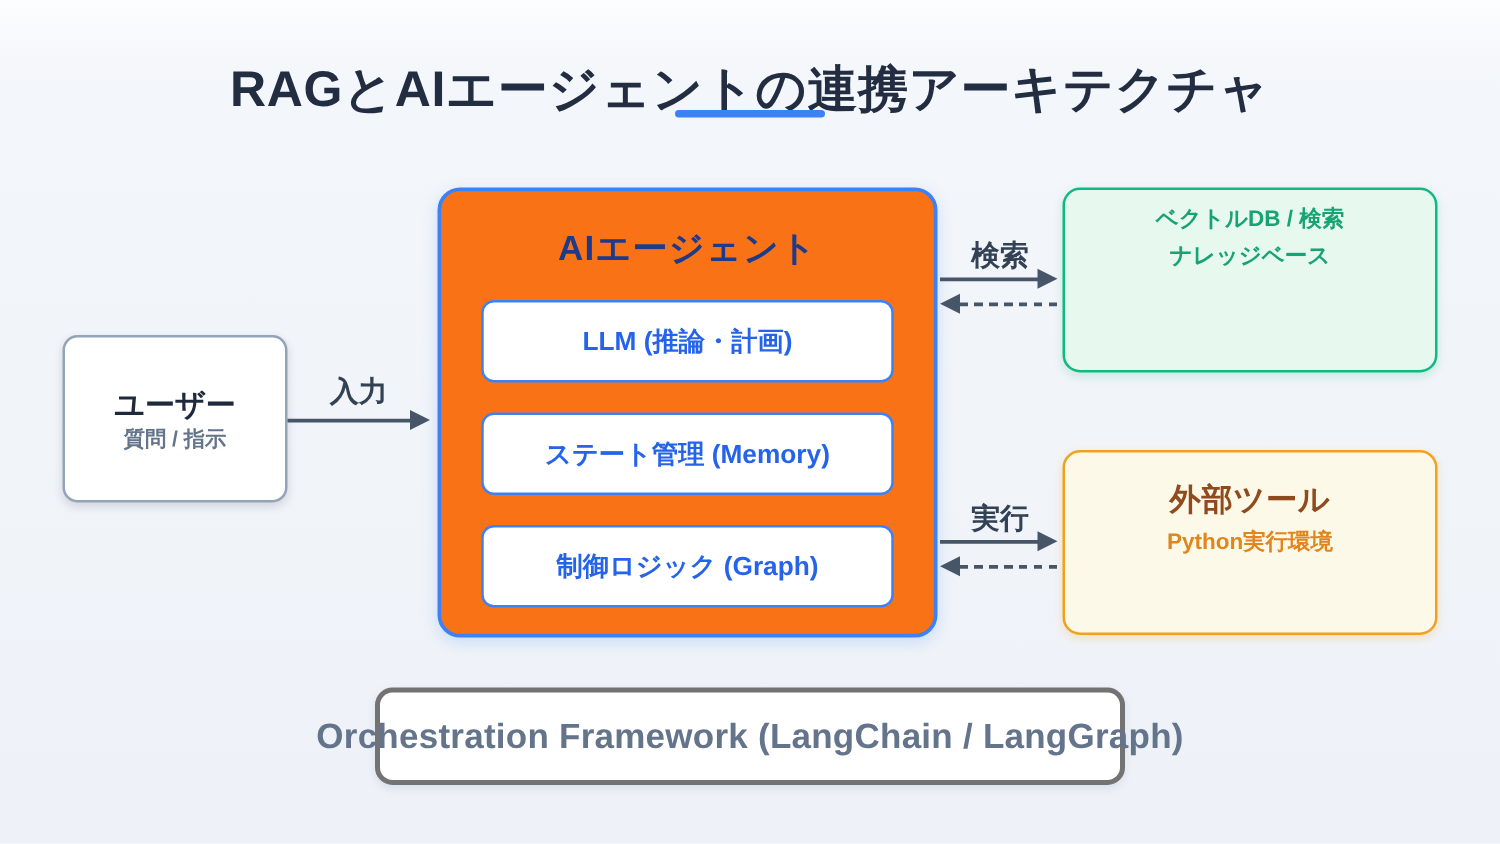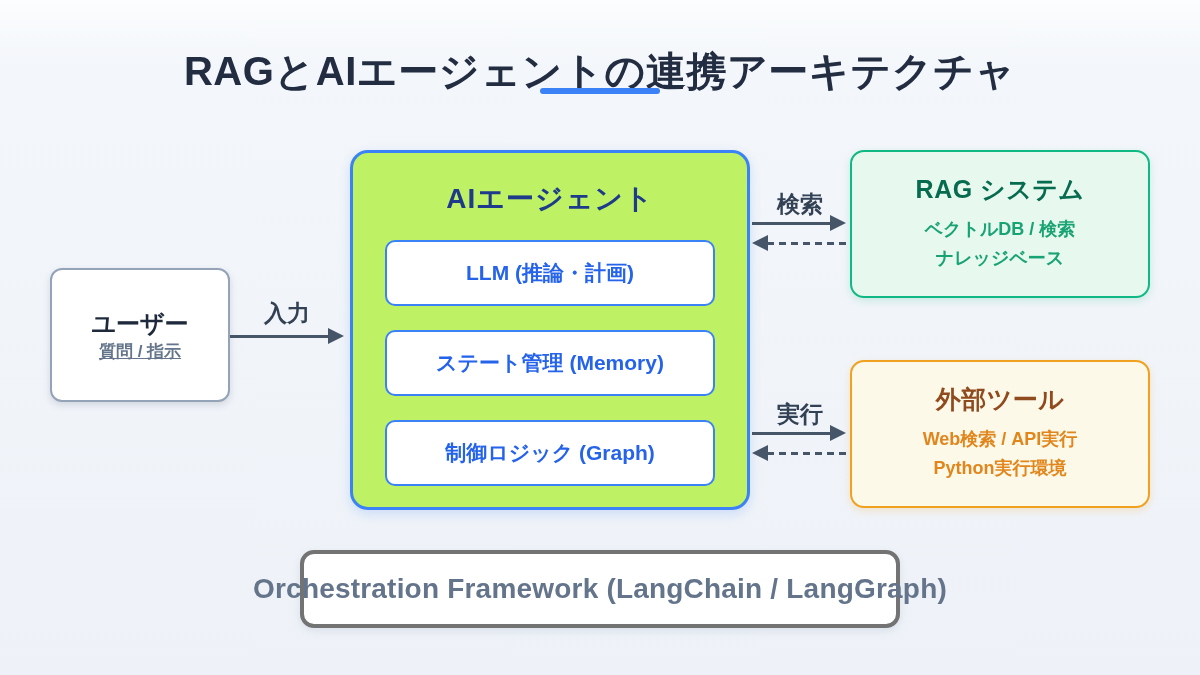--- a/index.html
+++ b/index.html
@@ -22,26 +22,26 @@
   }
 
   
   .user-box{
     position:absolute;left:50px;top:268px;width:180px;height:134px;box-sizing:border-box;
     background:#ffffff;border:2px solid #94a3b8;border-radius:12px;
     box-shadow:0 3px 7px rgba(71,85,105,.18);
     display:flex;flex-direction:column;align-items:center;justify-content:center;
   }
   .user-title{font-size:24px;font-weight:800;color:#1e293b;}
-  .user-sub{font-size:17px;font-weight:600;color:#64748b;white-space:nowrap;text-decoration:underline;}
+  .user-sub{font-size:17px;font-weight:600;color:#64748b;white-space:nowrap;}
 
   
   .agent-box{
     position:absolute;left:350px;top:150px;width:400px;height:360px;box-sizing:border-box;
-    background:#bef264;border:3px solid #3b82f6;border-radius:18px;
+    background:#f97316;border:3px solid #3b82f6;border-radius:18px;
     box-shadow:0 4px 12px rgba(59,130,246,.20);
   }
   .agent-title{
     position:absolute;left:0;top:27px;width:100%;text-align:center;
     font-size:28px;font-weight:800;color:#1e3a8a;letter-spacing:1px;white-space:nowrap;
   }
   .agent-comp{
     position:absolute;left:32px;width:330px;height:66px;box-sizing:border-box;
     background:#ffffff;border:2px solid #3b82f6;border-radius:10px;
     display:flex;align-items:center;justify-content:center;
@@ -126,32 +126,30 @@
     <div class="agent-comp c0">LLM (推論・計画)</div>
     <div class="agent-comp c2">制御ロジック (Graph)</div>
     <div class="agent-comp c1">ステート管理 (Memory)</div>
   </div>
 
   <div class="flow-label" style="left:760px;top:189px;">検索</div>
   <div class="arrow-solid" style="left:752px;top:222px;width:79px;"></div>
   <div class="arrow-dashed" style="left:767px;top:242px;width:83px;"></div>
 
   <div class="rag-box">
-    <div class="rag-title">RAG システム</div>
     <div class="rag-line first">ベクトルDB / 検索</div>
     <div class="rag-line">ナレッジベース</div>
   </div>
 
   <div class="flow-label" style="left:760px;top:399px;">実行</div>
   <div class="arrow-solid" style="left:752px;top:432px;width:79px;"></div>
   <div class="arrow-dashed" style="left:767px;top:452px;width:83px;"></div>
 
   <div class="tools-box">
     <div class="tools-title">外部ツール</div>
-    <div class="tools-line first">Web検索 / API実行</div>
     <div class="tools-line">Python実行環境</div>
   </div>
 
   <div class="framework-box">
     <div class="framework-label">Orchestration Framework (LangChain / LangGraph)</div>
   </div>
 
 </div>
 
 </body></html>

